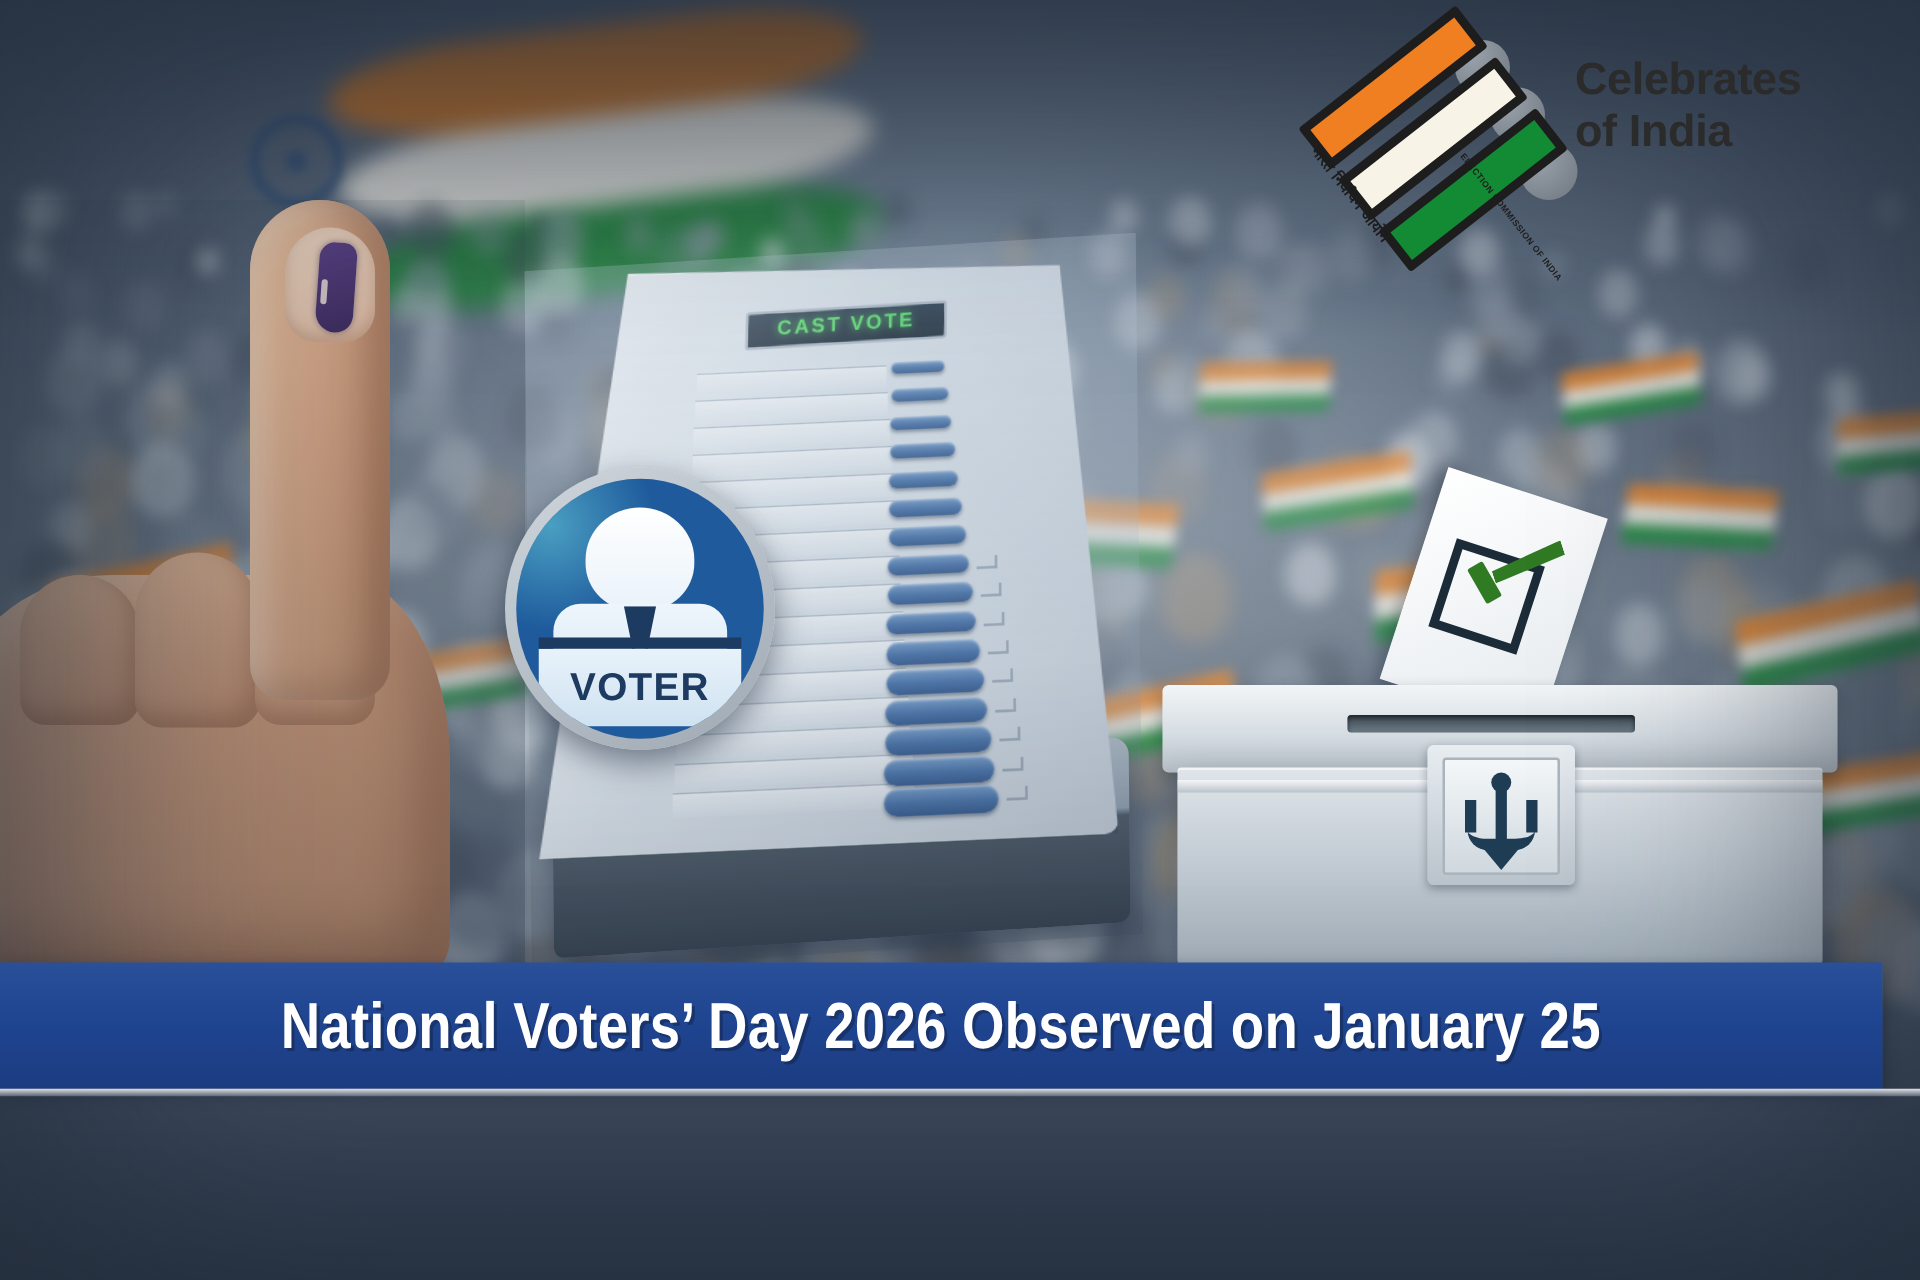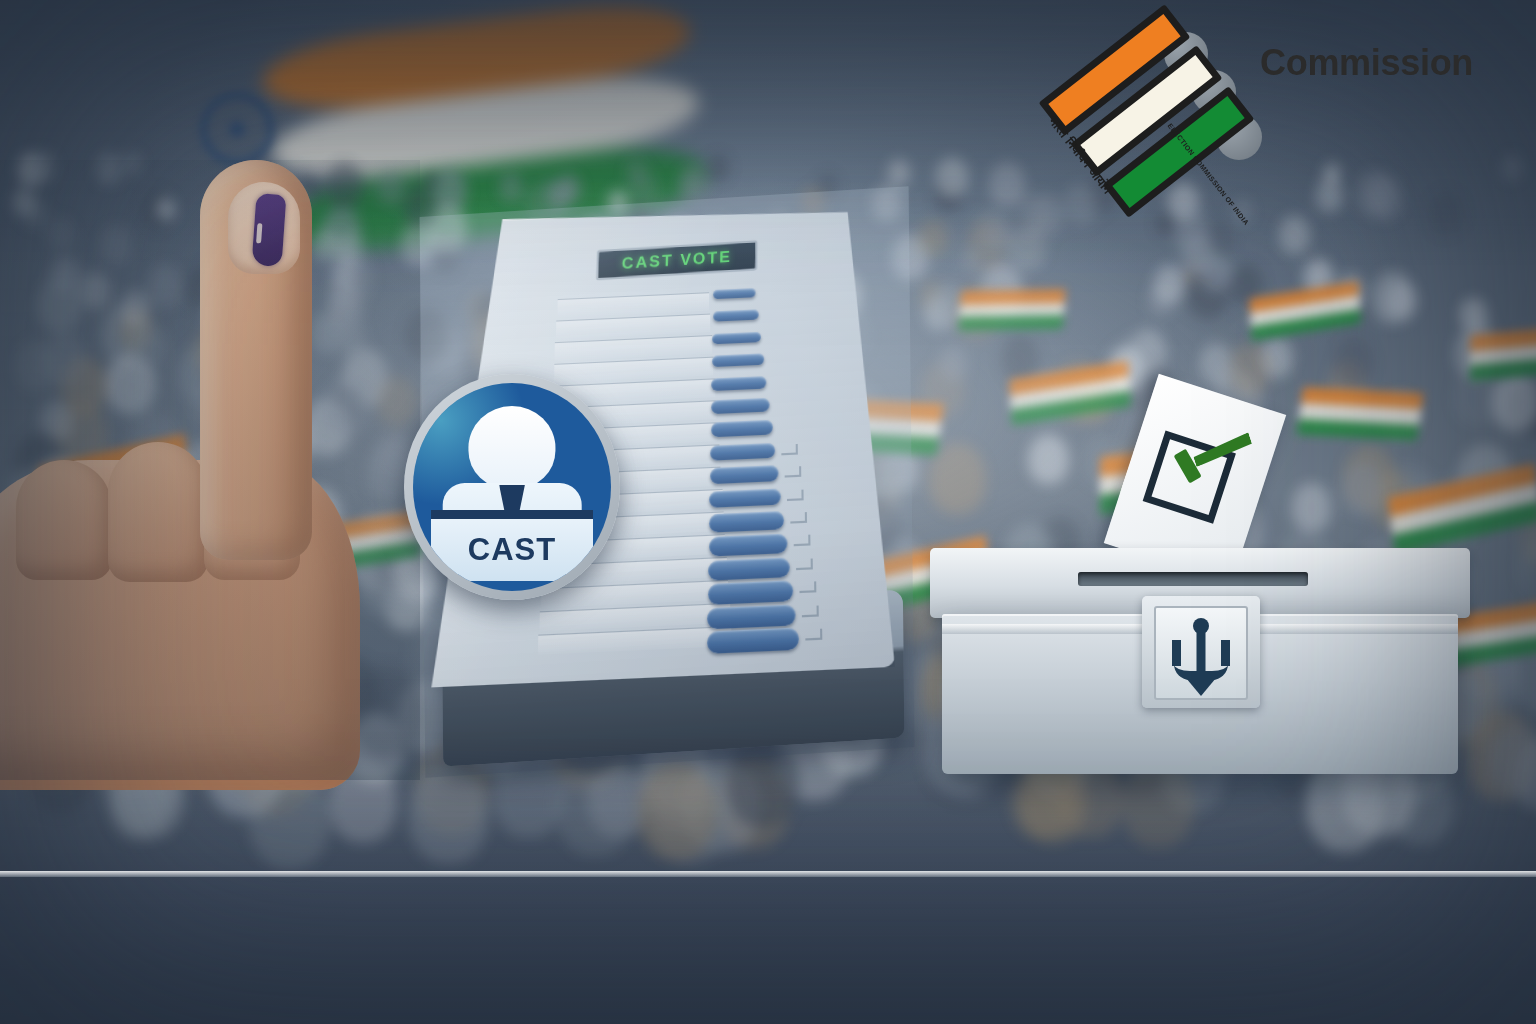--- a/index.html
+++ b/index.html
@@ -891,21 +891,21 @@
     </div>
     <div class="evm-haze"></div>
   </div>
 
   <div class="voter">
     <div class="voter-inner">
       <div class="v-head"></div>
       <div class="v-body"></div>
       <div class="v-tie"></div>
       <div class="v-sign">
-        <span>CAST</span>
+        <span>VOTER</span>
       </div>
     </div>
   </div>
 
   <div class="ballotbox">
     <div class="bb-paper">
       <div class="bb-check">
         <div class="box"></div>
         <div class="tick"></div>
       </div>
@@ -941,19 +941,23 @@
       </div>
       <div class="eci-bars">
         <div class="bar o"></div>
         <div class="bar w"></div>
         <div class="bar g"></div>
       </div>
       <div class="eci-hindi">भारत निर्वाचन आयोग</div>
       <div class="eci-eng">ELECTION COMMISSION OF INDIA</div>
     </div>
     <div class="eci-text">
-      <div>Commission</div>
+      <div>Celebrates</div>
+      <div>of India</div>
     </div>
   </div>
 
+  <div class="blue-banner">
+    <div class="headline">National Voters’ Day 2026 Observed on January 25</div>
+  </div>
   <div class="banner-sep"></div>
 
 </div>
 
 </body></html>

